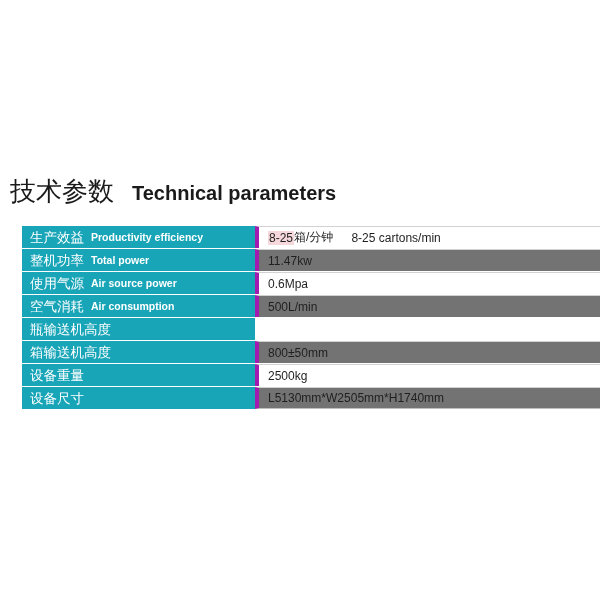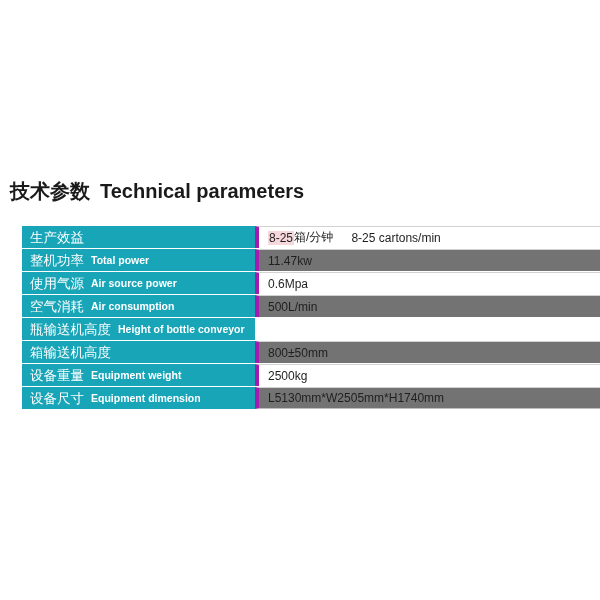--- a/index.html
+++ b/index.html
@@ -24,28 +24,28 @@
     top: 178px;
     font-size: 21px;
     font-weight: bold;
     color: #1a1a1a;
     letter-spacing: 0px;
     white-space: nowrap;
     line-height: 26px;
   }
   #title .cn {
     font-family: "DejaVu Sans", "Liberation Sans", sans-serif;
-    font-weight: bold;
-    font-size: 20px;
+    font-weight: normal;
+    font-size: 26px;
   }
   #title .en {
     font-family: "Liberation Sans", sans-serif;
     font-weight: bold;
     font-size: 20px;
-    margin-left: 10px;
+    margin-left: 18px;
   }
   #spec-table {
     position: absolute;
     left: 22px;
     top: 226px;
     width: 580px;
     border-collapse: separate;
     border-spacing: 0;
   }
   .spec-row {
@@ -117,20 +117,21 @@
 
   <div id="title">
     <span class="cn">技术参数</span><span class="en">Technical parameters</span>
   </div>
 
   <div id="spec-table">
 
     <div class="spec-row">
       <div class="label-cell">
         <span class="label-cn">生产效益</span>
+        <span class="label-en">Productivity efficiency</span>
       </div>
       <div class="value-cell odd">
         <span class="hl">8-25</span>
           <span>箱/分钟</span>
           <span class="val-gap"></span>
           <span>8-25 cartons/min</span>
       </div>
     </div>
 
     <div class="spec-row">
@@ -153,41 +154,38 @@
       <div class="label-cell">
         <span class="label-cn">空气消耗</span>
         <span class="label-en">Air consumption</span>
       </div>
       <div class="value-cell even">500L/min</div>
     </div>
 
     <div class="spec-row">
       <div class="label-cell">
         <span class="label-cn">瓶输送机高度</span>
-        <span class="label-en">Height of bottle conveyor</span>
       </div>
     </div>
 
     <div class="spec-row">
       <div class="label-cell">
         <span class="label-cn">箱输送机高度</span>
       </div>
       <div class="value-cell even">800±50mm</div>
     </div>
 
     <div class="spec-row">
       <div class="label-cell">
         <span class="label-cn">设备重量</span>
-        <span class="label-en">Equipment weight</span>
       </div>
       <div class="value-cell odd">2500kg</div>
     </div>
 
     <div class="spec-row">
       <div class="label-cell">
         <span class="label-cn">设备尺寸</span>
-        <span class="label-en">Equipment dimension</span>
       </div>
       <div class="value-cell even">L5130mm*W2505mm*H1740mm</div>
     </div>
 
   </div>
 </div>
 
 </body></html>

